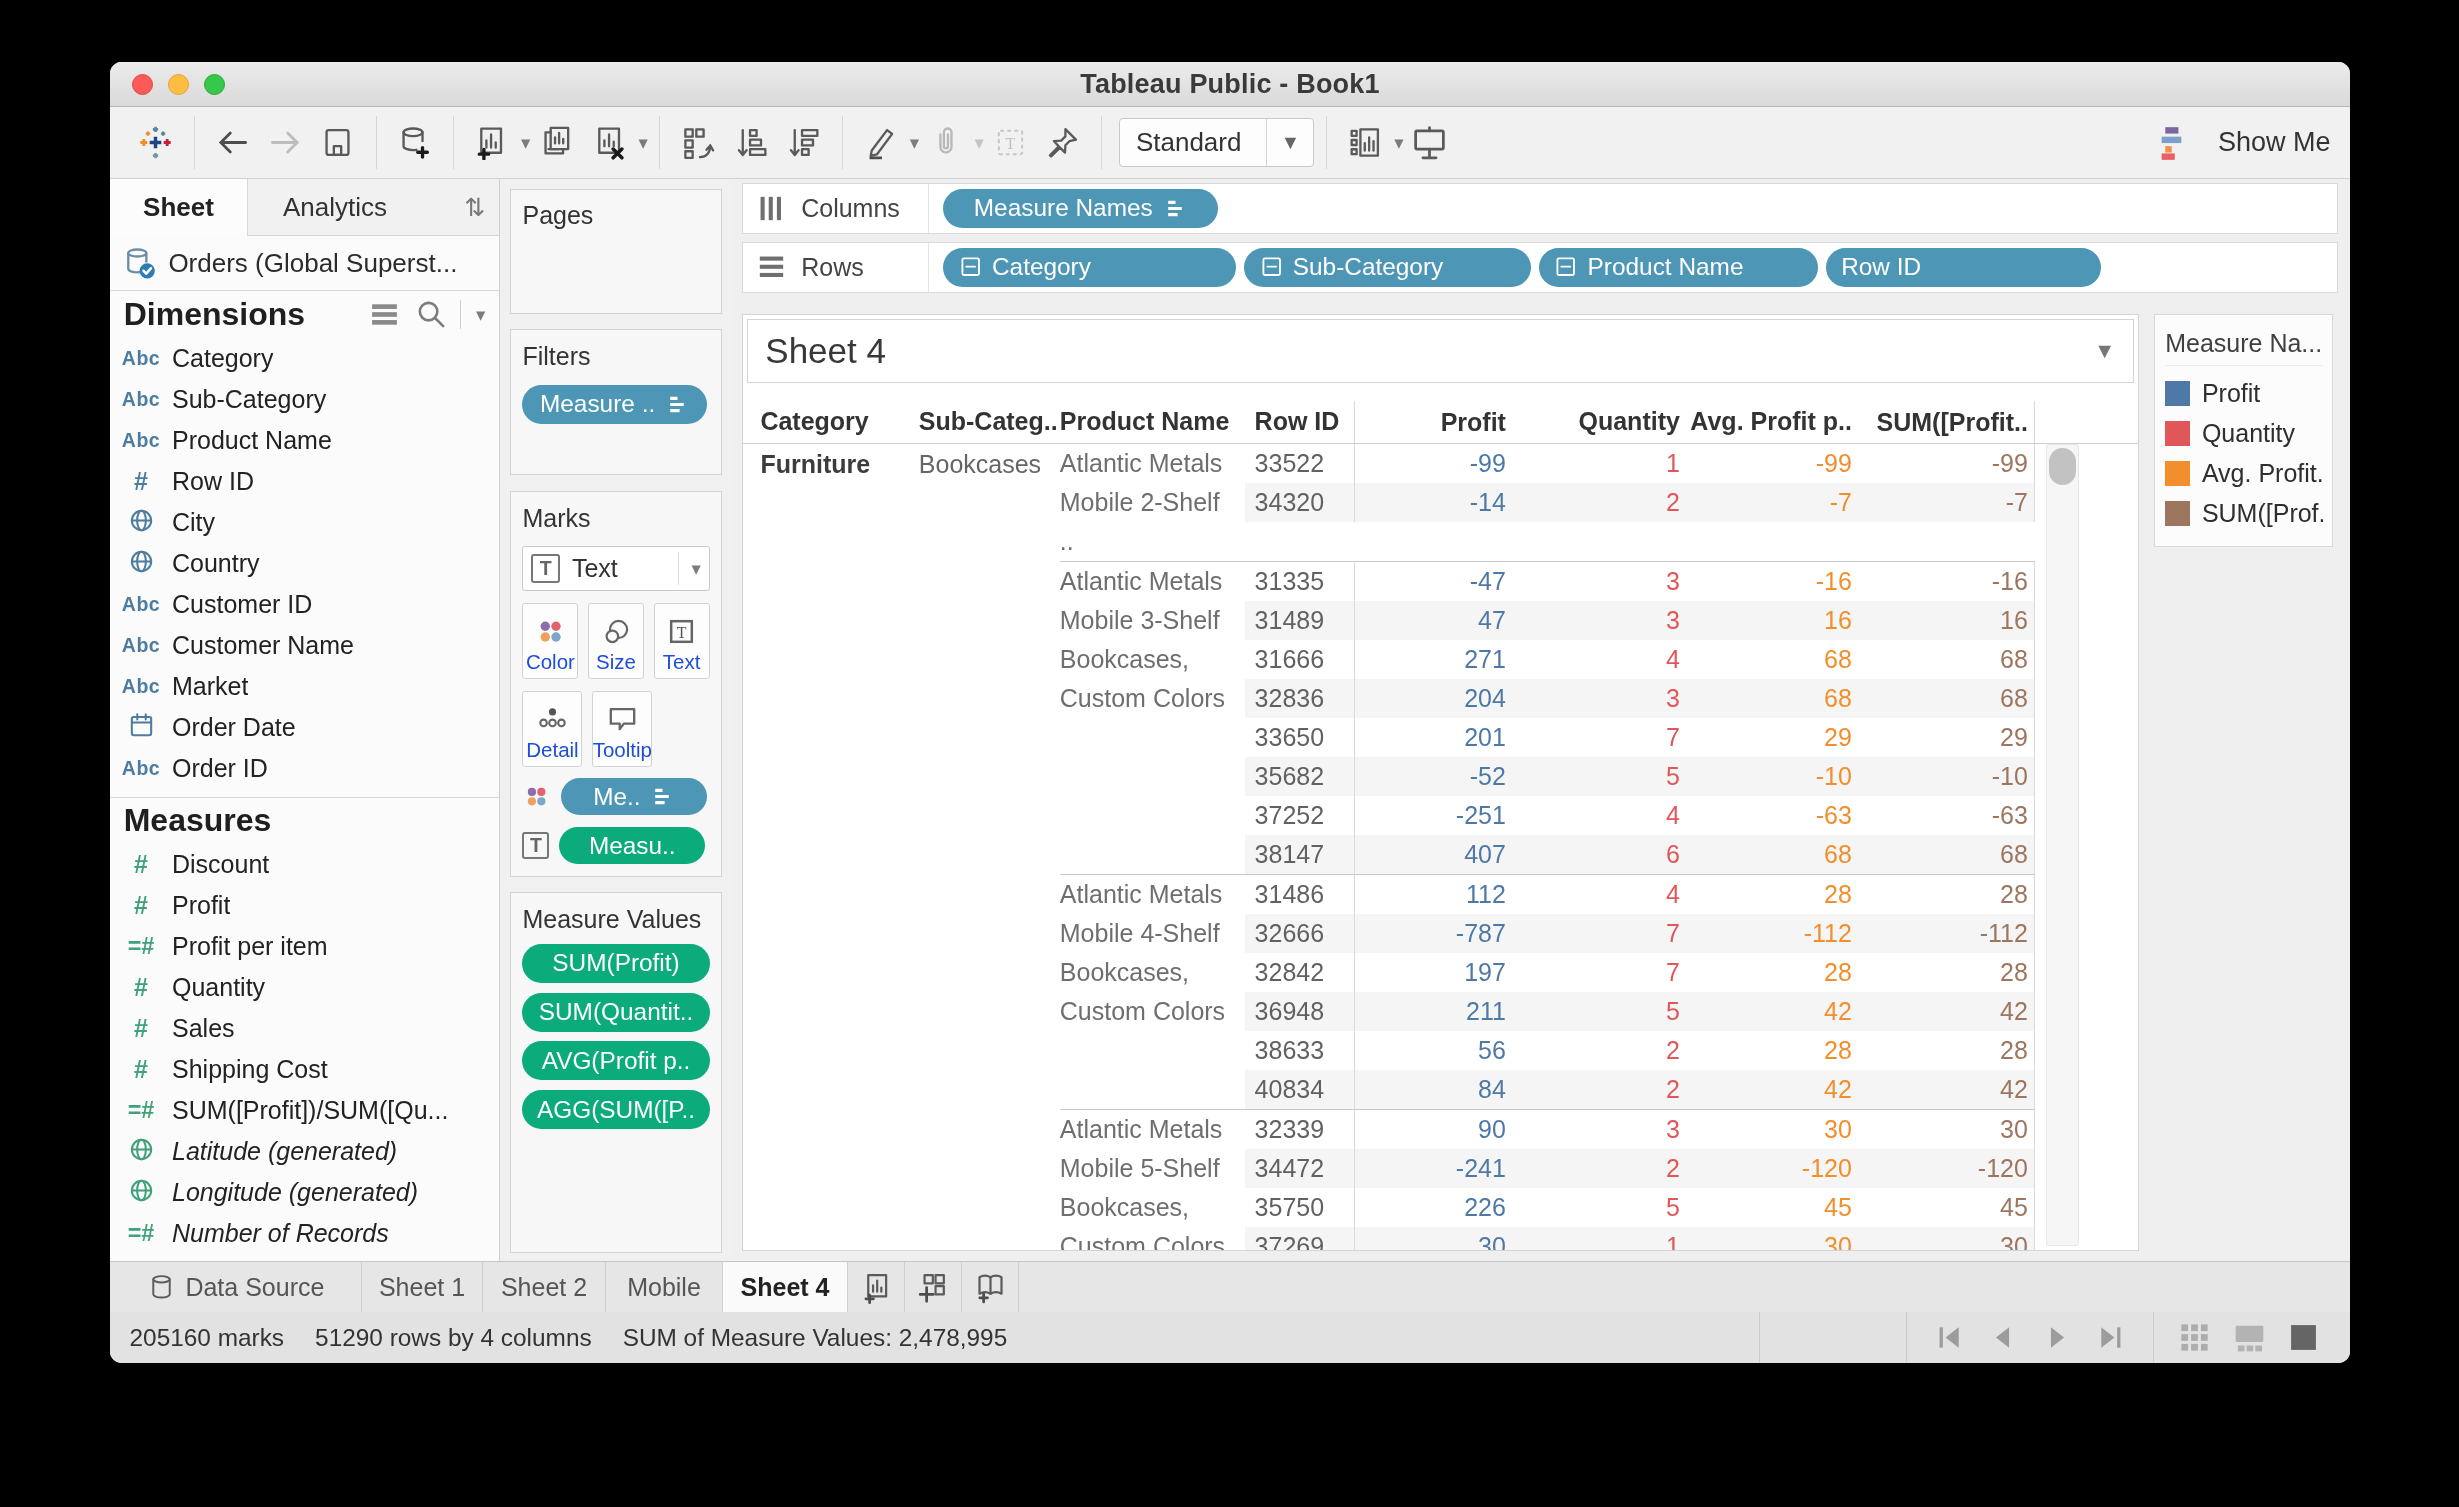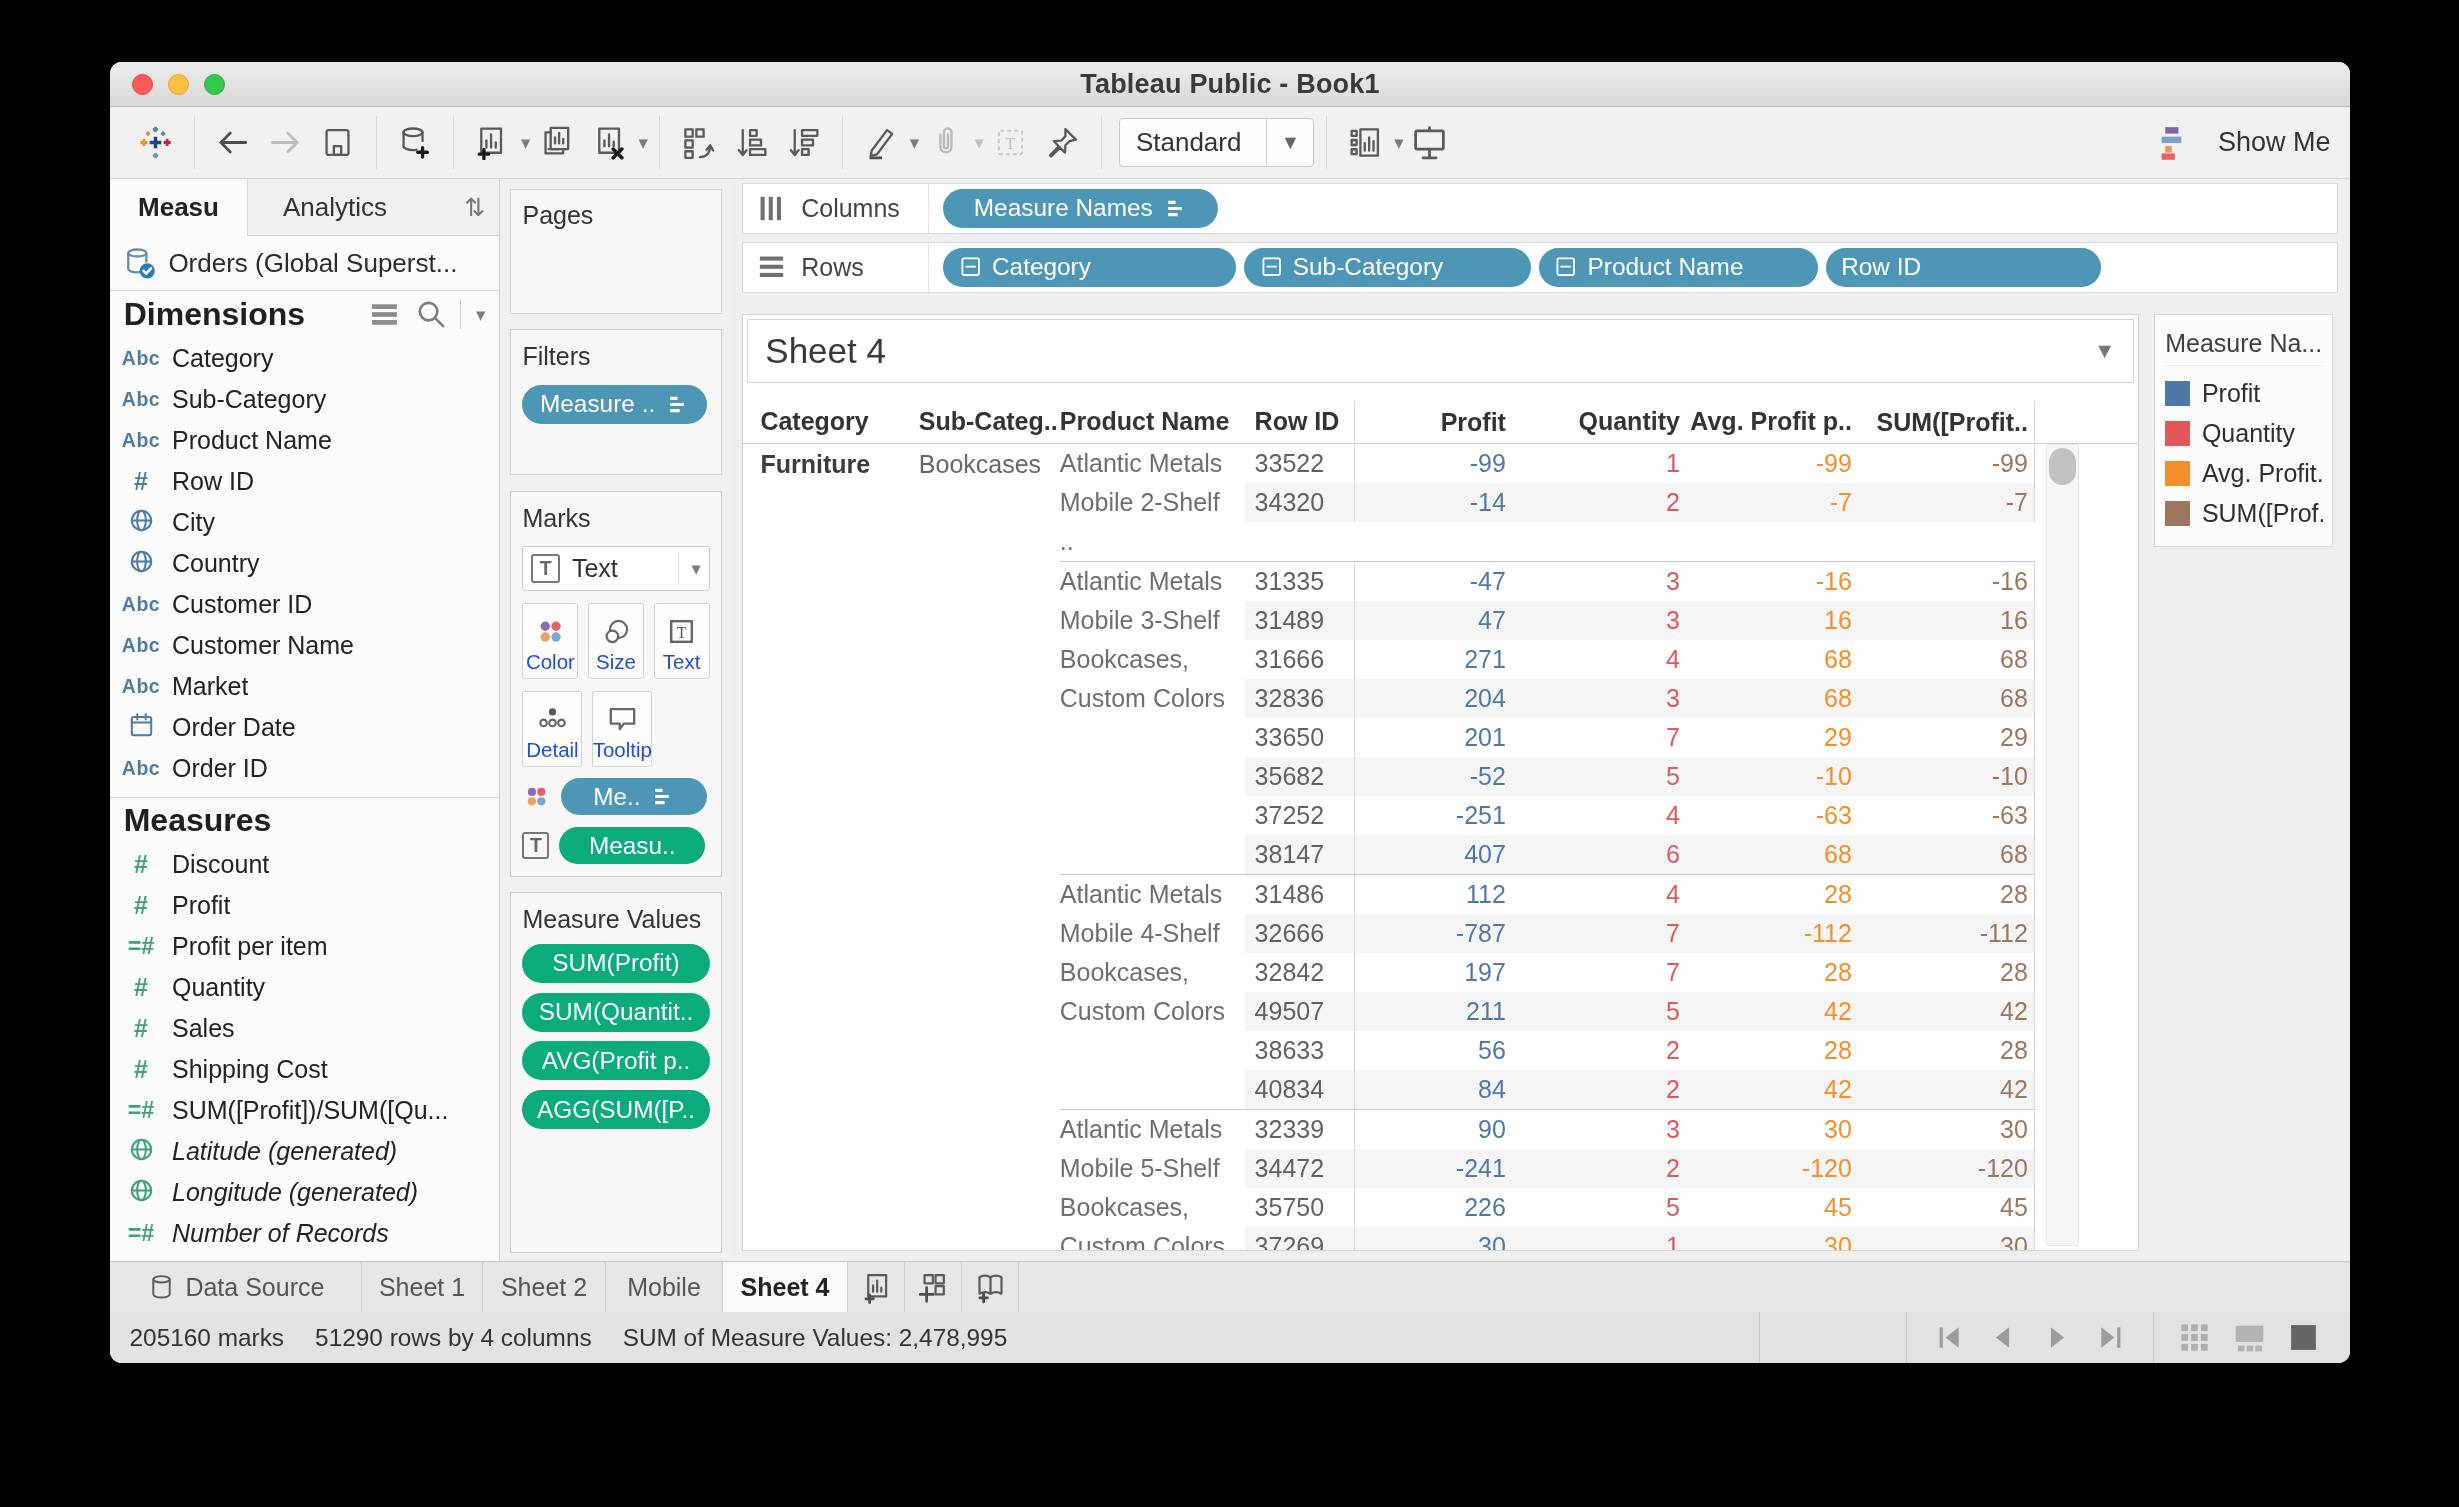--- a/index.html
+++ b/index.html
@@ -312,21 +312,21 @@
           </svg>
         </span>
       <span class="showme-label">Show Me</span>
     </div>
   </div>
 
   <div class="main">
 
     <div class="data-panel">
       <div class="dtabs">
-        <div class="dtab active">Measu</div>
+        <div class="dtab active">Sheet</div>
         <div class="dtab rest">
           <span>Analytics</span>
           <span class="updown">⇅</span>
         </div>
       </div>
       <div class="ds-row">
         <span class="ic">
             <svg width="35" height="35" viewBox="0 0 24 24">
               <ellipse cx="10.5" cy="4.8" rx="6.2" ry="2.4" fill="none" stroke="#6a8ea6" stroke-width="1.6"></ellipse>
               <path d="M4.3 4.8v10.8c0 1.4 2.8 2.5 6.2 2.5 1 0 2-.1 2.8-.3M16.7 4.8v6.5" fill="none" stroke="#6a8ea6" stroke-width="1.6"></path>
@@ -773,21 +773,21 @@
                         <span class="c num sum" style="color: rgb(157, 118, 96);">-112</span>
                       </div>
                       <div class="trow">
                         <span class="c rowid">32842</span>
                         <span class="c num profit" style="color: rgb(78, 121, 167);">197</span>
                         <span class="c num qty" style="color: rgb(225, 87, 89);">7</span>
                         <span class="c num avg" style="color: rgb(242, 142, 43);">28</span>
                         <span class="c num sum" style="color: rgb(157, 118, 96);">28</span>
                       </div>
                       <div class="trow band">
-                        <span class="c rowid">49507</span>
+                        <span class="c rowid">36948</span>
                         <span class="c num profit" style="color: rgb(78, 121, 167);">211</span>
                         <span class="c num qty" style="color: rgb(225, 87, 89);">5</span>
                         <span class="c num avg" style="color: rgb(242, 142, 43);">42</span>
                         <span class="c num sum" style="color: rgb(157, 118, 96);">42</span>
                       </div>
                       <div class="trow">
                         <span class="c rowid">38633</span>
                         <span class="c num profit" style="color: rgb(78, 121, 167);">56</span>
                         <span class="c num qty" style="color: rgb(225, 87, 89);">2</span>
                         <span class="c num avg" style="color: rgb(242, 142, 43);">28</span>

